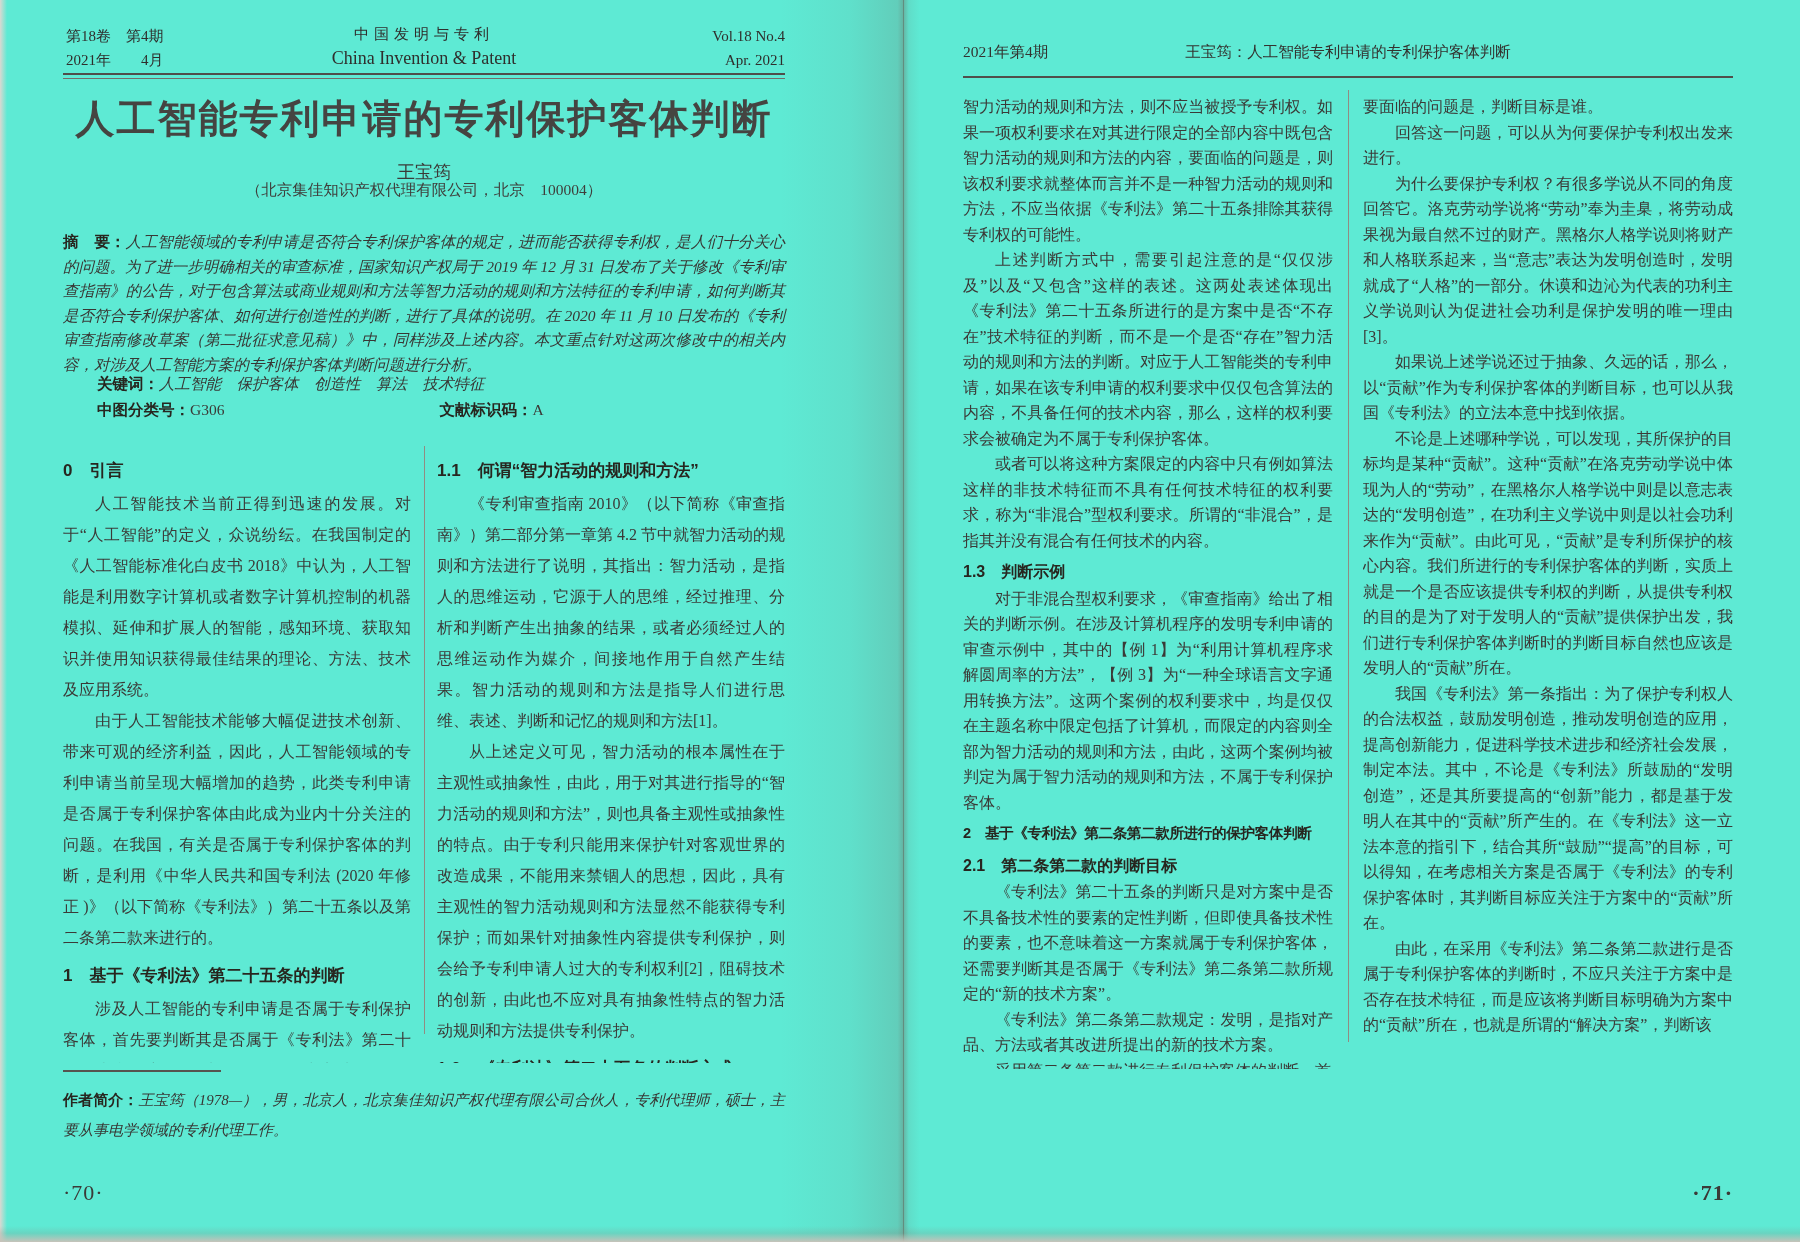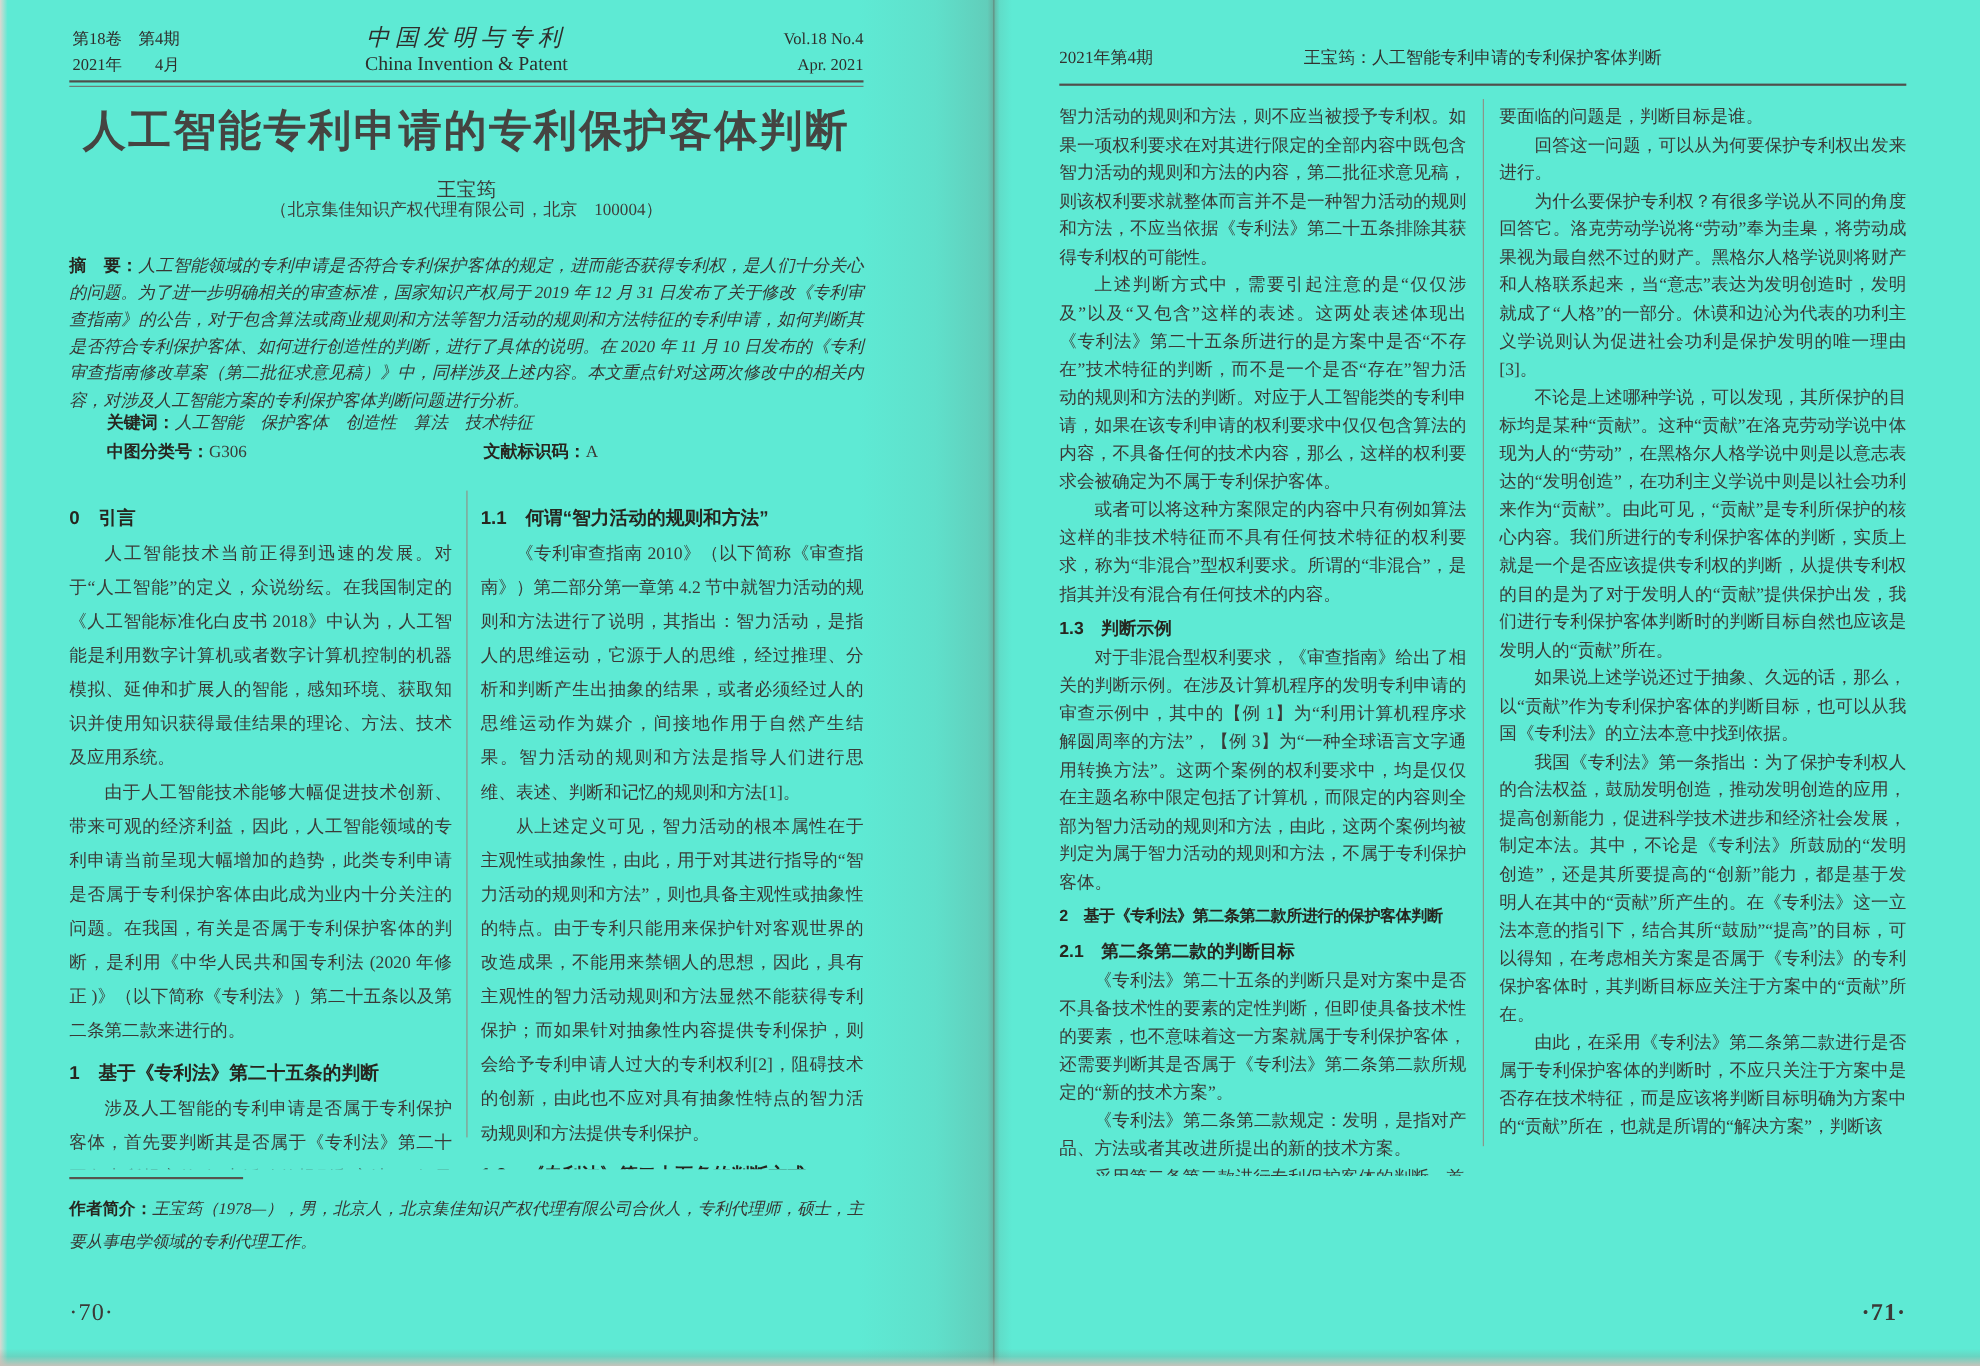--- a/index.html
+++ b/index.html
@@ -16,21 +16,21 @@
     background:linear-gradient(90deg,#dbd8d1,rgba(219,216,209,0));}
   .edge-bottom{position:absolute;left:0;right:0;bottom:0;height:16px;
     background:linear-gradient(180deg,rgba(140,135,125,0) 0%,rgba(140,135,125,0.22) 45%,#c7c3ba 100%);}
   .fold{position:absolute;top:0;bottom:0;left:780px;width:140px;
     background:linear-gradient(90deg,rgba(110,104,94,0) 0%,rgba(110,104,94,0.08) 50%,rgba(110,104,94,0.22) 84%,rgba(110,104,94,0.42) 88%,rgba(110,104,94,0.10) 92%,rgba(110,104,94,0) 100%);}
   .fold-line{position:absolute;top:0;bottom:0;left:903px;width:1px;background:rgba(95,90,80,0.45);}
 
   
   .mast{position:absolute;font-size:15px;line-height:24px;color:#2f2e2c;}
   .mast-center{text-align:center;}
-  .mast-cn{font-size:21px;letter-spacing:5px;font-style:italic;}
+  .mast-cn{font-size:15px;letter-spacing:5px;}
   .mast-en{font-size:18px;}
   .rule-double{position:absolute;left:63px;top:73px;width:722px;height:3px;
     border-top:2px solid #4f4e4a;border-bottom:1px solid #716f6a;}
 
   .title{position:absolute;left:63px;top:92px;width:722px;text-align:center;
     font-size:39px;font-weight:bold;letter-spacing:2px;color:#454441;}
   .author{position:absolute;left:63px;top:160px;width:722px;text-align:center;font-size:18px;}
   .affil{position:absolute;left:63px;top:180px;width:722px;text-align:center;font-size:15.5px;color:#3f3e3b;}
 
   .abstract{position:absolute;left:63px;top:230px;width:722px;
@@ -128,38 +128,38 @@
   </div>
   <div class="pagenum" style="left:63px;top:1180px;">·70·</div>
 
   <div class="rp-header">
     <div class="rp-runtitle">王宝筠：人工智能专利申请的专利保护客体判断</div>
     <div class="rp-issue">2021年第4期</div>
   </div>
   <div class="rp-rule"></div>
 
   <div class="col rp-col" style="left:963px;top:94px;height:975px;">
-    <div class="pc">智力活动的规则和方法，则不应当被授予专利权。如果一项权利要求在对其进行限定的全部内容中既包含智力活动的规则和方法的内容，第二批征求意见稿，则该权利要求就整体而言并不是一种智力活动的规则和方法，不应当依据《专利法》第二十五条排除其获得专利权的可能性。</div>
+    <div class="pc">智力活动的规则和方法，则不应当被授予专利权。如果一项权利要求在对其进行限定的全部内容中既包含智力活动的规则和方法的内容，要面临的问题是，则该权利要求就整体而言并不是一种智力活动的规则和方法，不应当依据《专利法》第二十五条排除其获得专利权的可能性。</div>
     <div class="p">上述判断方式中，需要引起注意的是“仅仅涉及”以及“又包含”这样的表述。这两处表述体现出《专利法》第二十五条所进行的是方案中是否“不存在”技术特征的判断，而不是一个是否“存在”智力活动的规则和方法的判断。对应于人工智能类的专利申请，如果在该专利申请的权利要求中仅仅包含算法的内容，不具备任何的技术内容，那么，这样的权利要求会被确定为不属于专利保护客体。</div>
     <div class="p">或者可以将这种方案限定的内容中只有例如算法这样的非技术特征而不具有任何技术特征的权利要求，称为“非混合”型权利要求。所谓的“非混合”，是指其并没有混合有任何技术的内容。</div>
     <div class="h">1.3　判断示例</div>
     <div class="p">对于非混合型权利要求，《审查指南》给出了相关的判断示例。在涉及计算机程序的发明专利申请的审查示例中，其中的【例 1】为“利用计算机程序求解圆周率的方法”，【例 3】为“一种全球语言文字通用转换方法”。这两个案例的权利要求中，均是仅仅在主题名称中限定包括了计算机，而限定的内容则全部为智力活动的规则和方法，由此，这两个案例均被判定为属于智力活动的规则和方法，不属于专利保护客体。</div>
     <div class="h compact">2　基于《专利法》第二条第二款所进行的保护客体判断</div>
     <div class="h">2.1　第二条第二款的判断目标</div>
     <div class="p">《专利法》第二十五条的判断只是对方案中是否不具备技术性的要素的定性判断，但即使具备技术性的要素，也不意味着这一方案就属于专利保护客体，还需要判断其是否属于《专利法》第二条第二款所规定的“新的技术方案”。</div>
     <div class="p">《专利法》第二条第二款规定：发明，是指对产品、方法或者其改进所提出的新的技术方案。</div>
     <div class="p">采用第二条第二款进行专利保护客体的判断，首</div>
   </div>
   <div class="divider-v" style="left:1348px;top:90px;height:952px;"></div>
   <div class="col rp-col" style="left:1363px;top:94px;height:975px;">
     <div class="pc">要面临的问题是，判断目标是谁。</div>
     <div class="p">回答这一问题，可以从为何要保护专利权出发来进行。</div>
     <div class="p">为什么要保护专利权？有很多学说从不同的角度回答它。洛克劳动学说将“劳动”奉为圭臬，将劳动成果视为最自然不过的财产。黑格尔人格学说则将财产和人格联系起来，当“意志”表达为发明创造时，发明就成了“人格”的一部分。休谟和边沁为代表的功利主义学说则认为促进社会功利是保护发明的唯一理由[3]。</div>
+    <div class="p">如果说上述学说还过于抽象、久远的话，那么，以“贡献”作为专利保护客体的判断目标，也可以从我国《专利法》的立法本意中找到依据。</div>
     <div class="p">不论是上述哪种学说，可以发现，其所保护的目标均是某种“贡献”。这种“贡献”在洛克劳动学说中体现为人的“劳动”，在黑格尔人格学说中则是以意志表达的“发明创造”，在功利主义学说中则是以社会功利来作为“贡献”。由此可见，“贡献”是专利所保护的核心内容。我们所进行的专利保护客体的判断，实质上就是一个是否应该提供专利权的判断，从提供专利权的目的是为了对于发明人的“贡献”提供保护出发，我们进行专利保护客体判断时的判断目标自然也应该是发明人的“贡献”所在。</div>
-    <div class="p">如果说上述学说还过于抽象、久远的话，那么，以“贡献”作为专利保护客体的判断目标，也可以从我国《专利法》的立法本意中找到依据。</div>
     <div class="p">我国《专利法》第一条指出：为了保护专利权人的合法权益，鼓励发明创造，推动发明创造的应用，提高创新能力，促进科学技术进步和经济社会发展，制定本法。其中，不论是《专利法》所鼓励的“发明创造”，还是其所要提高的“创新”能力，都是基于发明人在其中的“贡献”所产生的。在《专利法》这一立法本意的指引下，结合其所“鼓励”“提高”的目标，可以得知，在考虑相关方案是否属于《专利法》的专利保护客体时，其判断目标应关注于方案中的“贡献”所在。</div>
     <div class="p">由此，在采用《专利法》第二条第二款进行是否属于专利保护客体的判断时，不应只关注于方案中是否存在技术特征，而是应该将判断目标明确为方案中的“贡献”所在，也就是所谓的“解决方案”，判断该</div>
   </div>
 
   <div class="pagenum" style="left:1680px;top:1180px;width:53px;text-align:right;font-weight:bold;">·71·</div>
 
   <div class="edge-bottom"></div>
 </div>
 
 </body></html>

